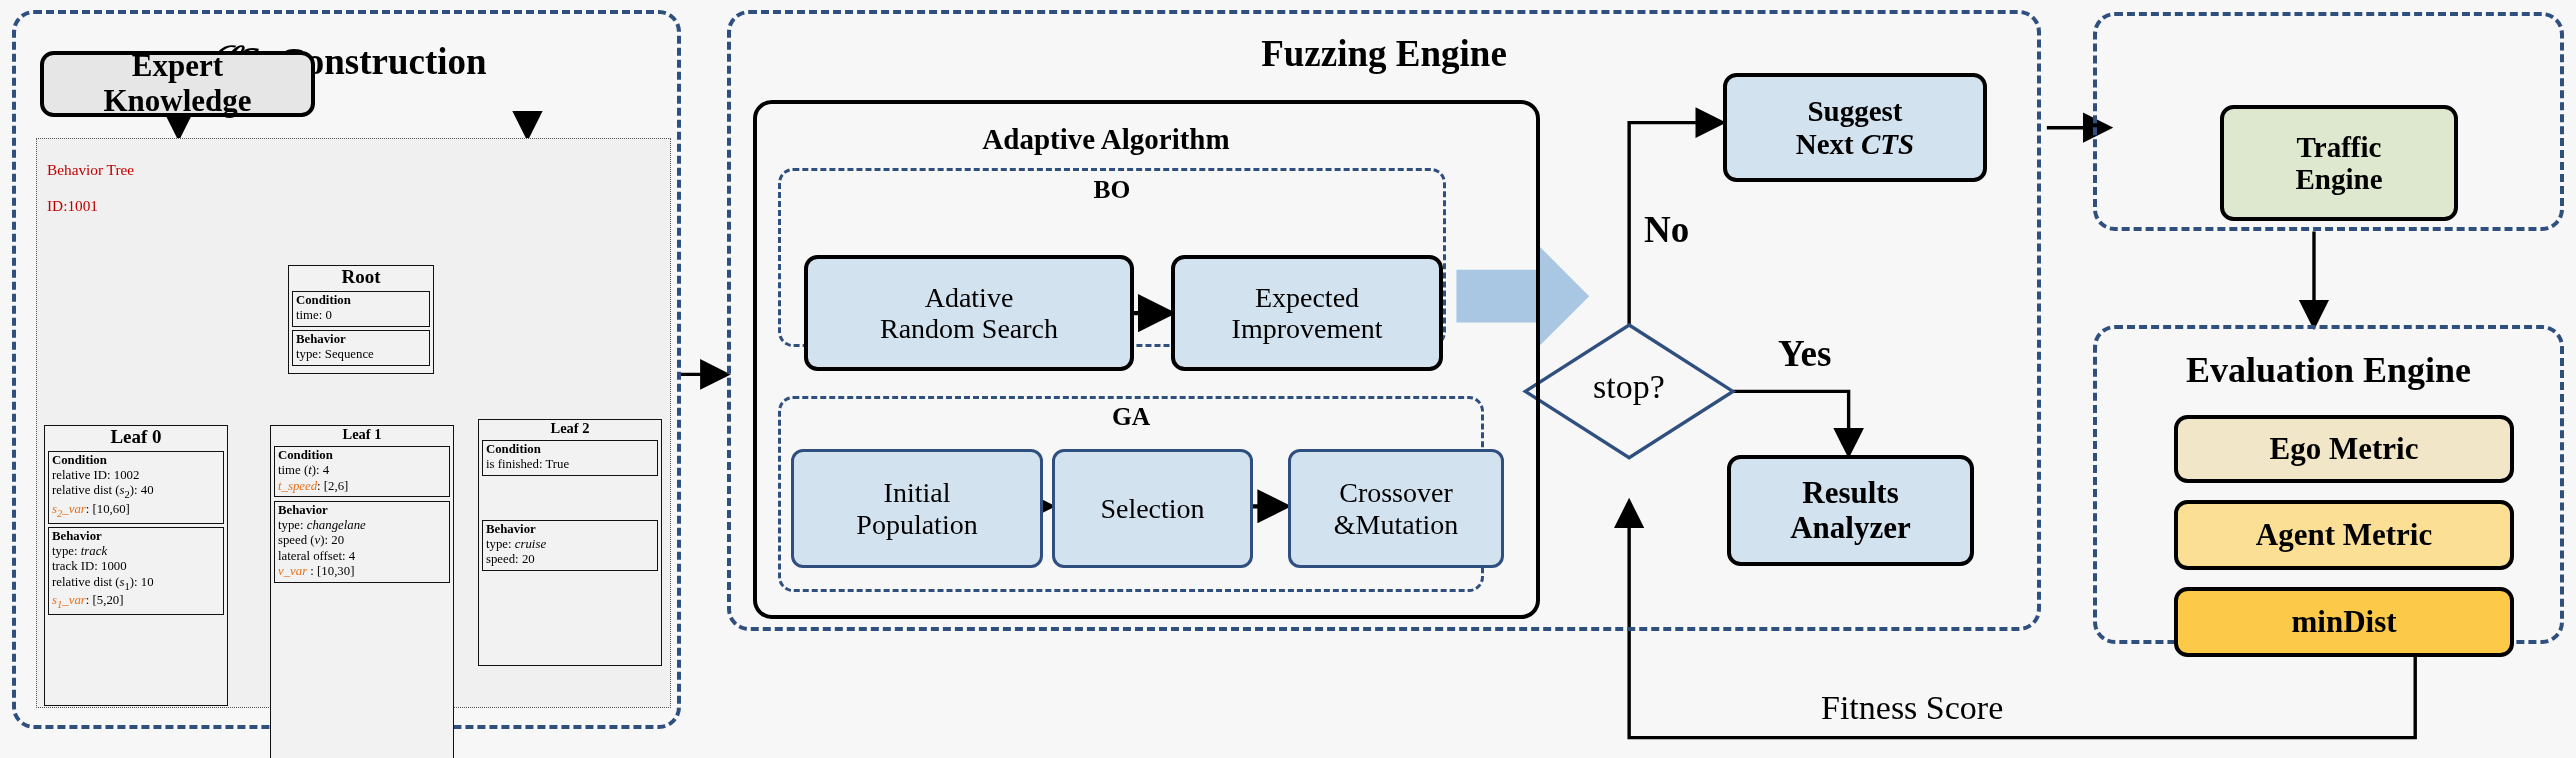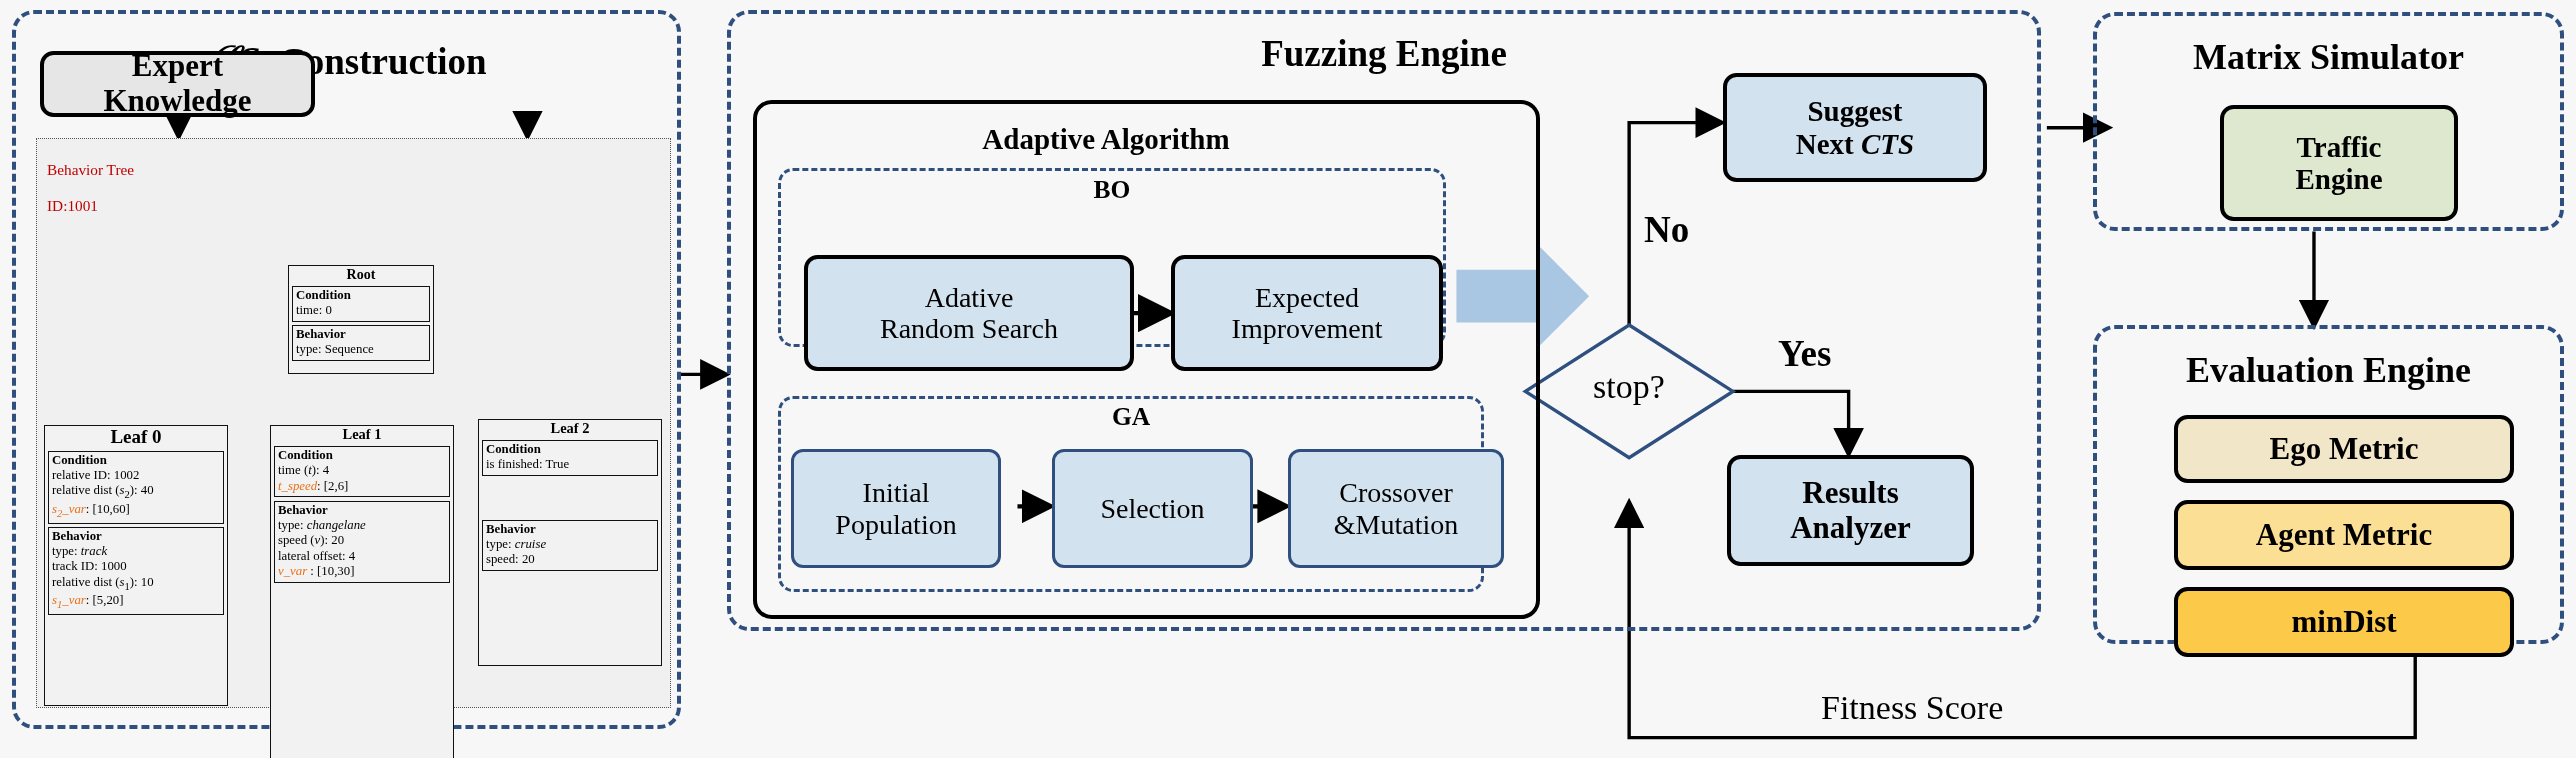--- a/index.html
+++ b/index.html
@@ -116,21 +116,21 @@
 
 
   <div class="bt-area" style="left:36px;top:138px;width:635px;height:570px;"></div>
 
   <div class="bt-label" style="left:47px;top:143px;font-size:15.3px;">
     <div>Behavior Tree</div>
     <div>ID:1001</div>
   </div>
 
   <div class="bt-node" style="left:288px;top:265px;width:146px;height:109px;">
-    <div class="bt-node-title" style="font-size:14px;">Root</div>
+    <div class="bt-node-title" style="font-size:19px;">Root</div>
     <div class="bt-sec" style="font-size:12.8px;">
       <span class="hd">Condition</span>
       <span class="ln">time: 0</span>
     </div>
     <div class="bt-sec" style="font-size:12.8px;">
       <span class="hd">Behavior</span>
       <span class="ln">type: Sequence</span>
     </div>
   </div>
 
@@ -200,21 +200,21 @@
   </div>
   <div class="box rounded blue" style="left:1171px;top:255px;width:272px;height:116px;font-size:28px;flex-direction:column;">
     <div>Expected</div>
     <div>Improvement</div>
   </div>
 
   <div class="subpanel" style="left:778px;top:396px;width:706px;height:196px;"></div>
   <div class="subpanel-title" style="left:778px;top:402px;width:706px;font-size:25.5px;">
     <span>GA</span>
   </div>
-  <div class="box blueline" style="left:791px;top:449px;width:210px;height:119px;font-size:28px;flex-direction:column;">
+  <div class="box blueline" style="left:791px;top:449px;width:252px;height:119px;font-size:28px;flex-direction:column;">
     <div>Initial</div>
     <div>Population</div>
   </div>
   <div class="box blueline" style="left:1052px;top:449px;width:201px;height:119px;font-size:28px;">
     <span>Selection</span>
   </div>
   <div class="box blueline" style="left:1288px;top:449px;width:216px;height:119px;font-size:28px;flex-direction:column;">
     <div>Crossover</div>
     <div>&amp;Mutation</div>
   </div>
@@ -241,23 +241,20 @@
   <div class="box rounded blue bold" style="left:1727px;top:455px;width:247px;height:111px;font-size:31px;flex-direction:column;">
     <div>Results</div>
     <div>Analyzer</div>
   </div>
 
   <div class="flow-label" style="left:1821px;top:689px;font-size:34px;">
     <span>Fitness Score</span>
   </div>
 
   <div class="panel" style="left:2093px;top:12px;width:471px;height:219px;"></div>
-  <div class="panel-title" style="left:2093px;top:36px;width:471px;font-size:36px;">
-    <span>Matrix Simulator</span>
-  </div>
   <div class="box rounded green bold" style="left:2220px;top:105px;width:238px;height:116px;font-size:29px;flex-direction:column;">
     <div>Traffic</div>
     <div>Engine</div>
   </div>
 
   <div class="panel" style="left:2093px;top:325px;width:471px;height:319px;"></div>
   <div class="panel-title" style="left:2093px;top:349px;width:471px;font-size:36px;">
     <span>Evaluation Engine</span>
   </div>
 

